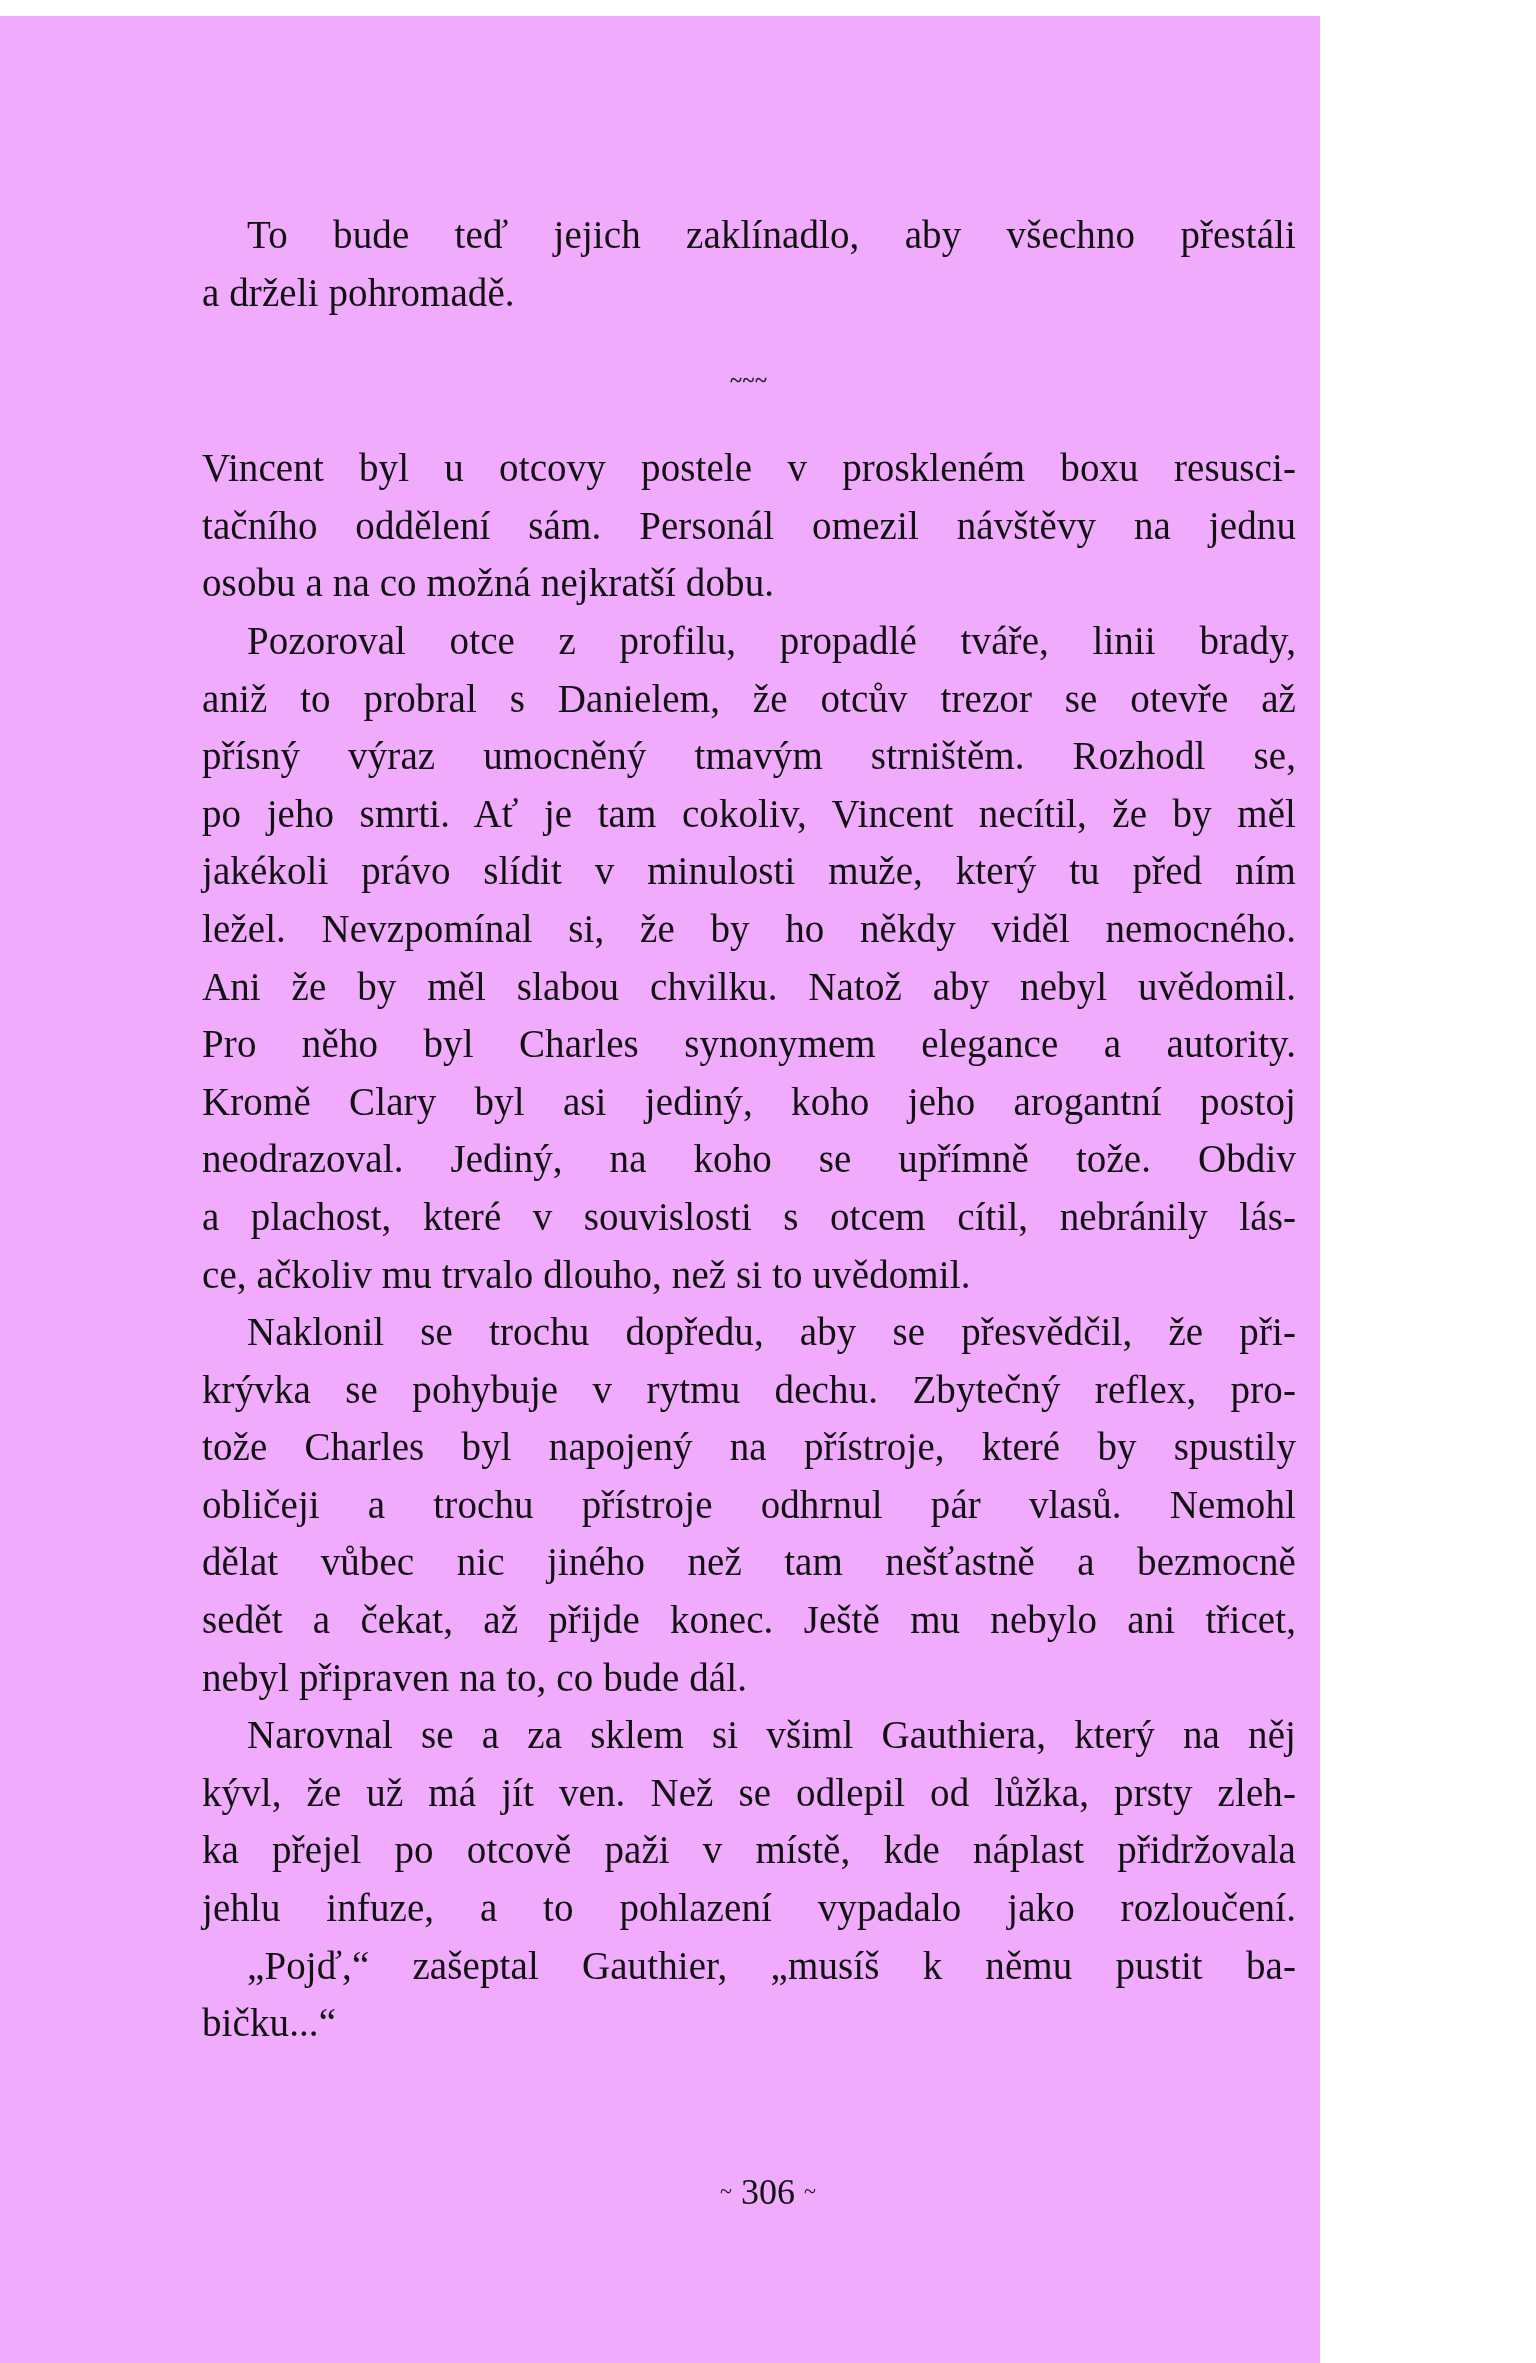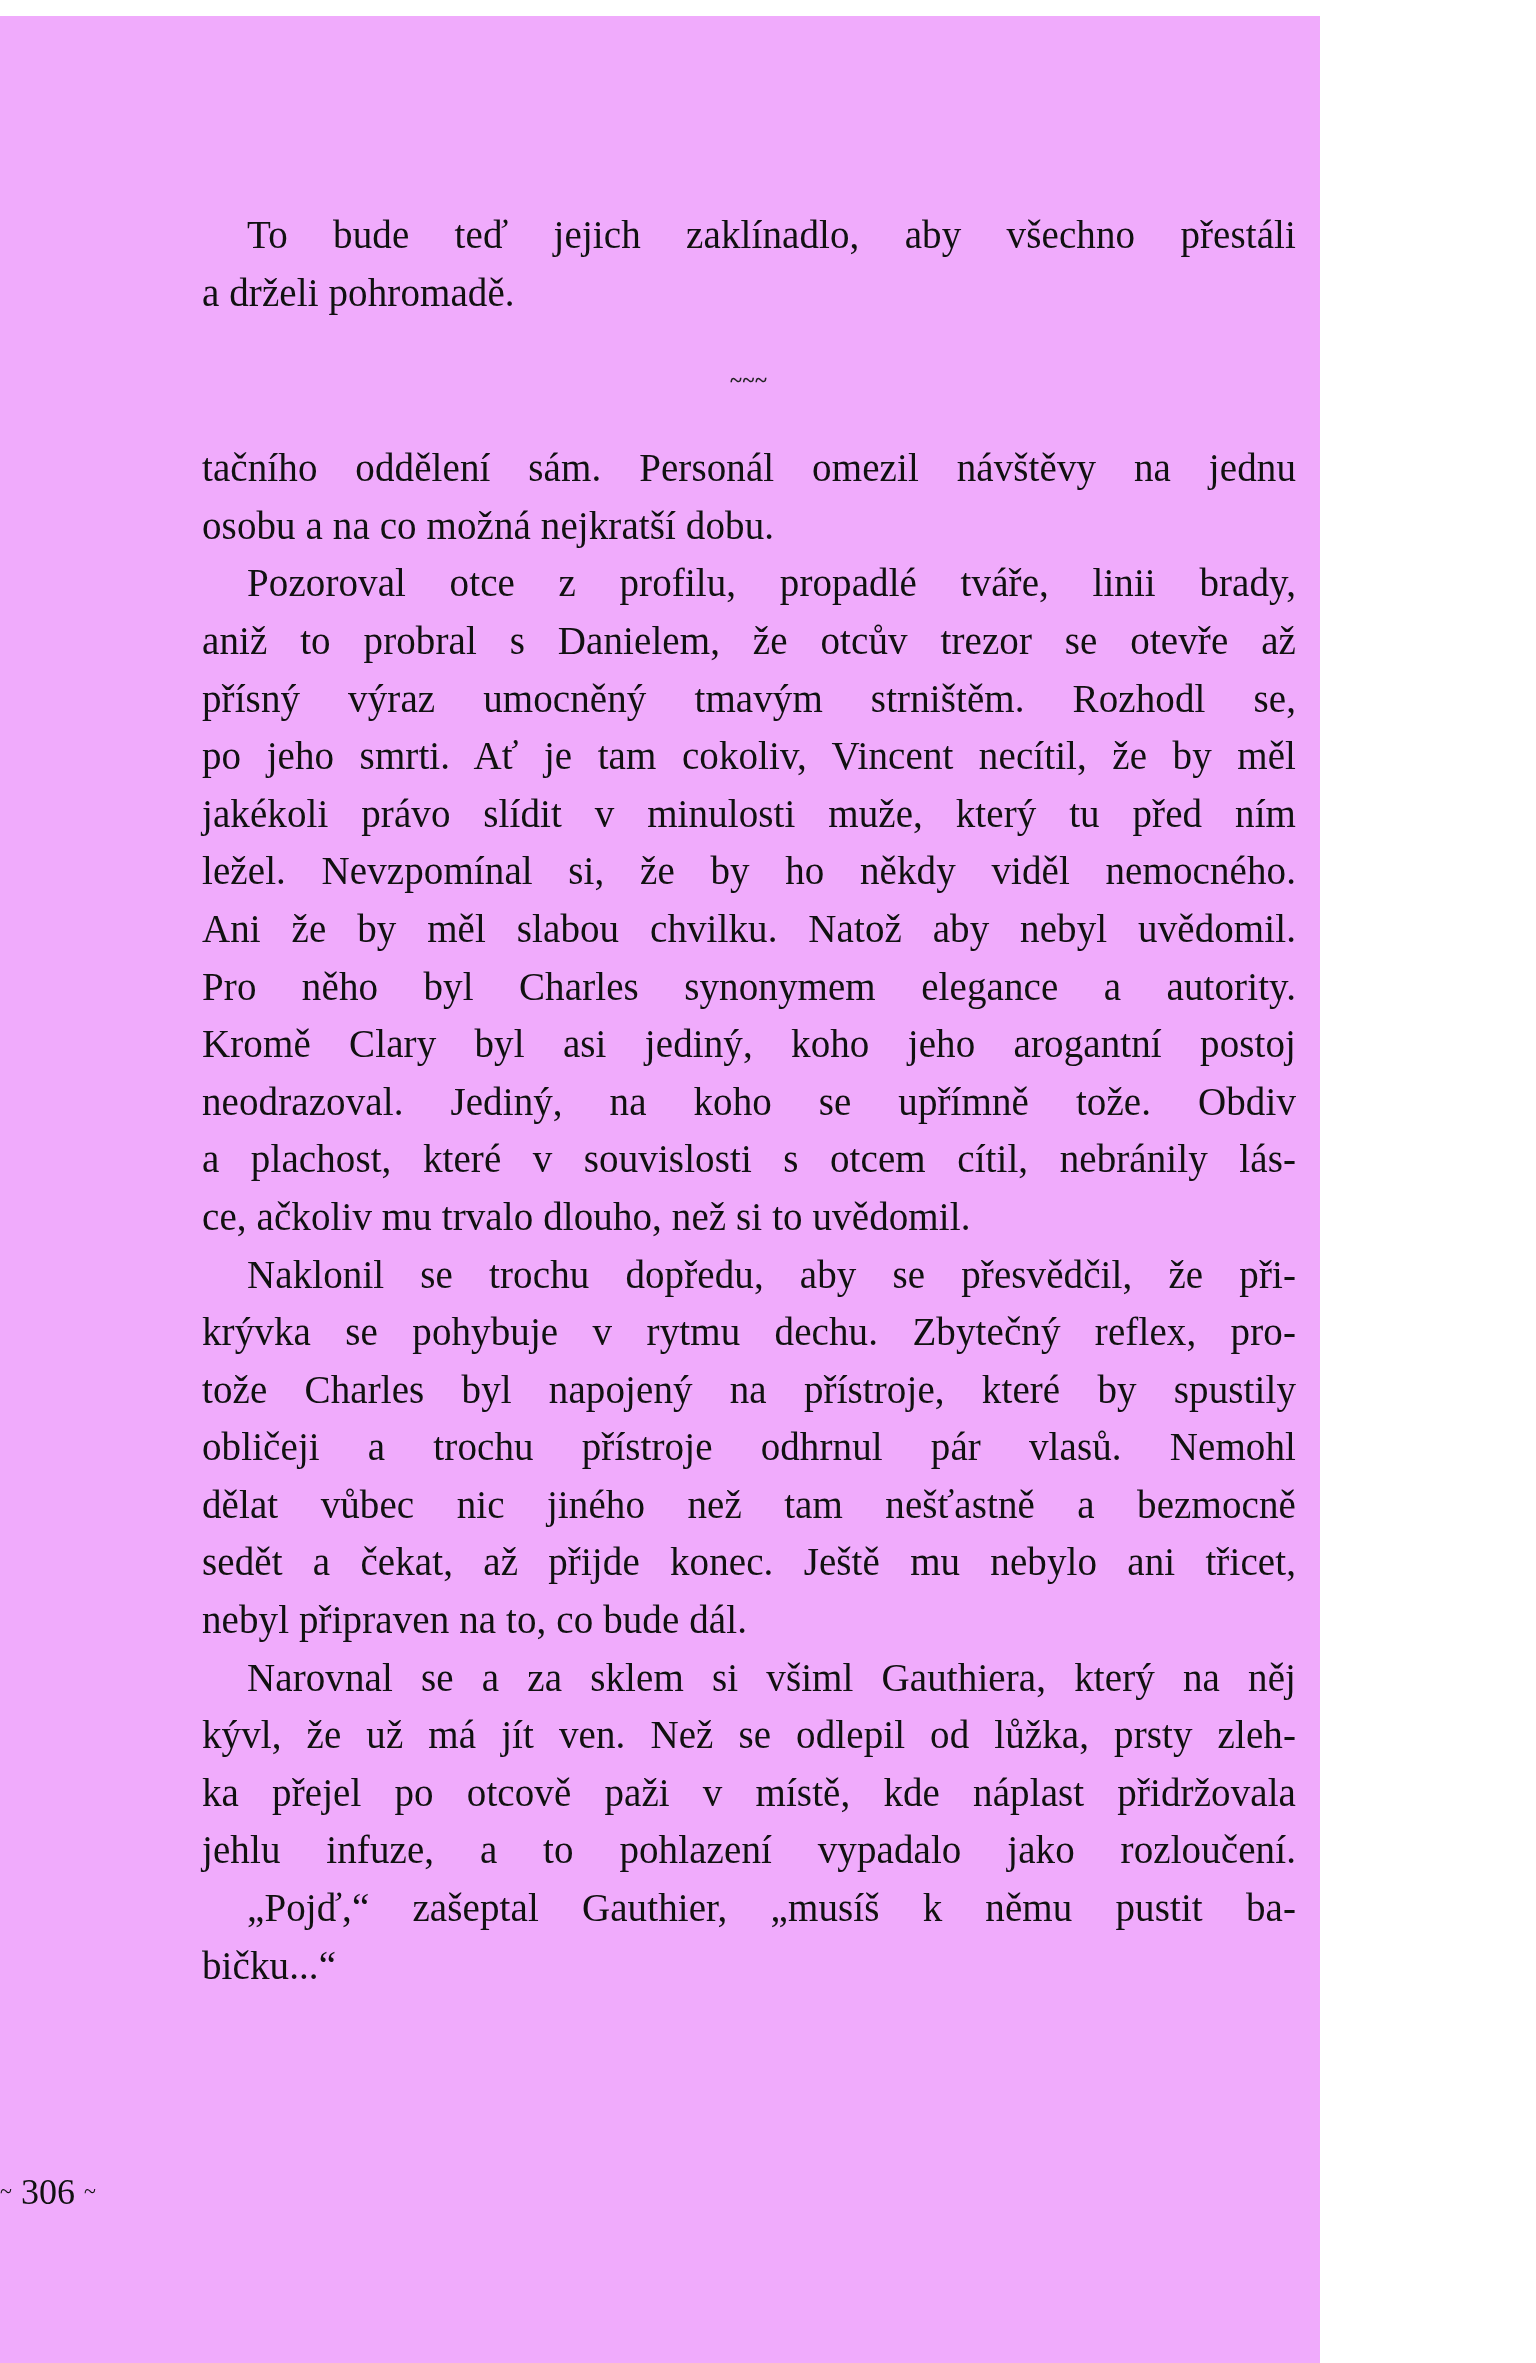--- a/index.html
+++ b/index.html
@@ -54,21 +54,21 @@
     font-weight: bold;
     letter-spacing: 1px;
     color: #222222;
     padding-top: 0px;
   }
   .page-number {
     position: absolute;
     left: 0;
     width: 1536px;
     top: 2150px;
-    text-align: left;
+    text-align: center;
     font-size: 36px;
     line-height: 50px;
     color: #111111;
     font-family: "Liberation Serif", "DejaVu Serif", serif;
   }
   .page-number .tilde {
     font-size: 22px;
     vertical-align: 6px;
   }
 </style>
@@ -79,20 +79,21 @@
   <div class="text-block">
 
     <div>
       <span class="line indent">To bude teď jejich zaklínadlo, aby všechno přestáli</span>
       <span class="line last">a drželi pohromadě.</span>
     </div>
 
     <div class="ornament">~~~</div>
 
     <div>
+      <span class="line">Vincent byl u otcovy postele v proskleném boxu resusci-</span>
       <span class="line">tačního oddělení sám. Personál omezil návštěvy na jednu</span>
       <span class="line last">osobu a na co možná nejkratší dobu.</span>
     </div>
 
     <div>
       <span class="line indent">Pozoroval otce z profilu, propadlé tváře, linii brady,</span>
       <span class="line">aniž to probral s Danielem, že otcův trezor se otevře až</span>
       <span class="line">přísný výraz umocněný tmavým strništěm. Rozhodl se,</span>
       <span class="line">po jeho smrti. Ať je tam cokoliv, Vincent necítil, že by měl</span>
       <span class="line">jakékoli právo slídit v minulosti muže, který tu před ním</span>

